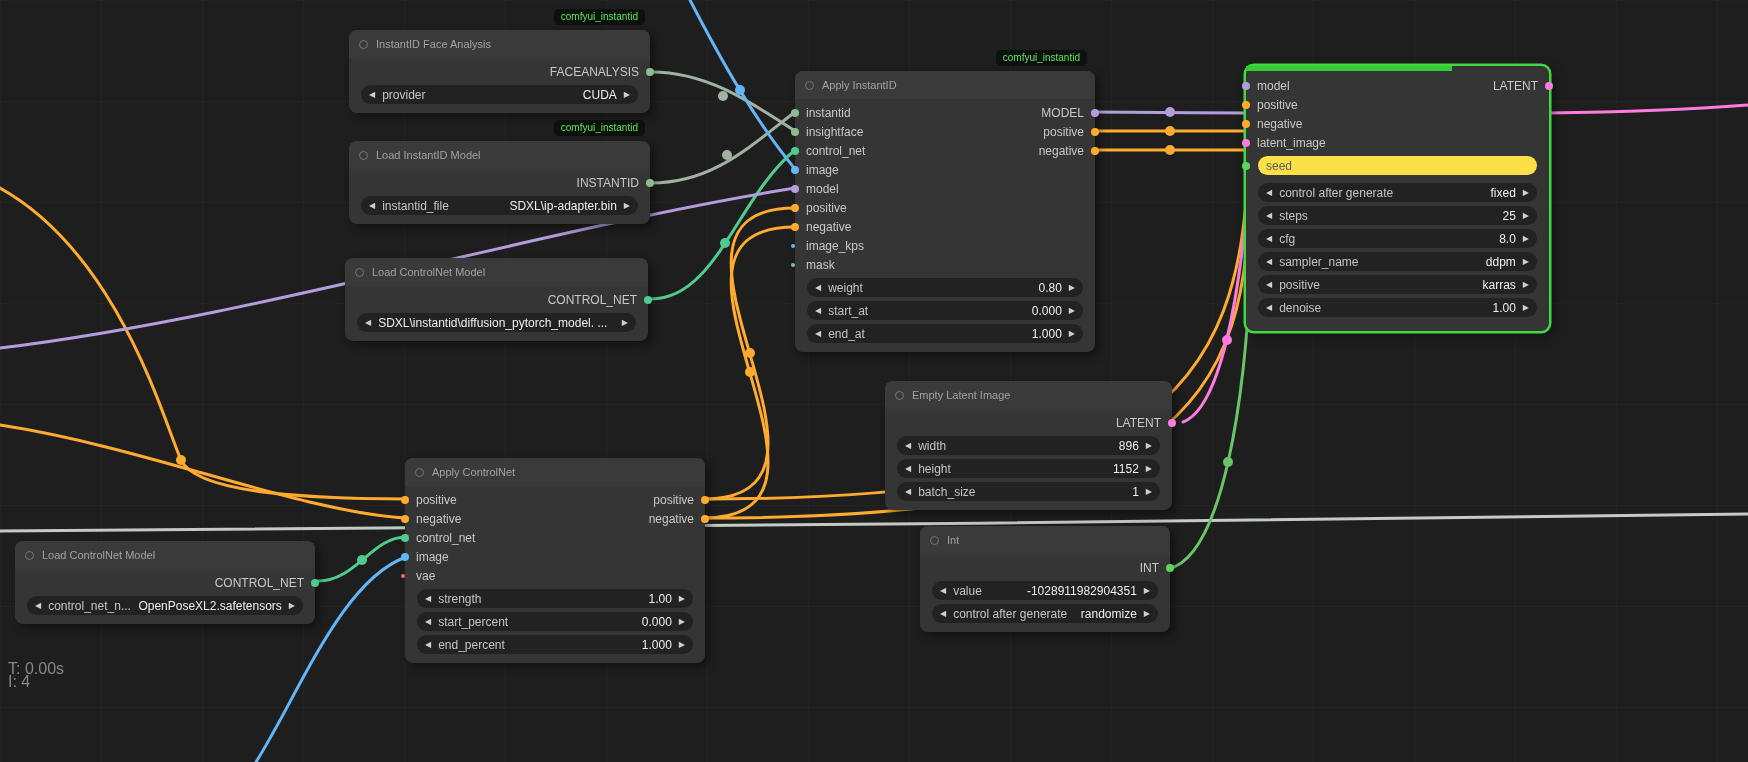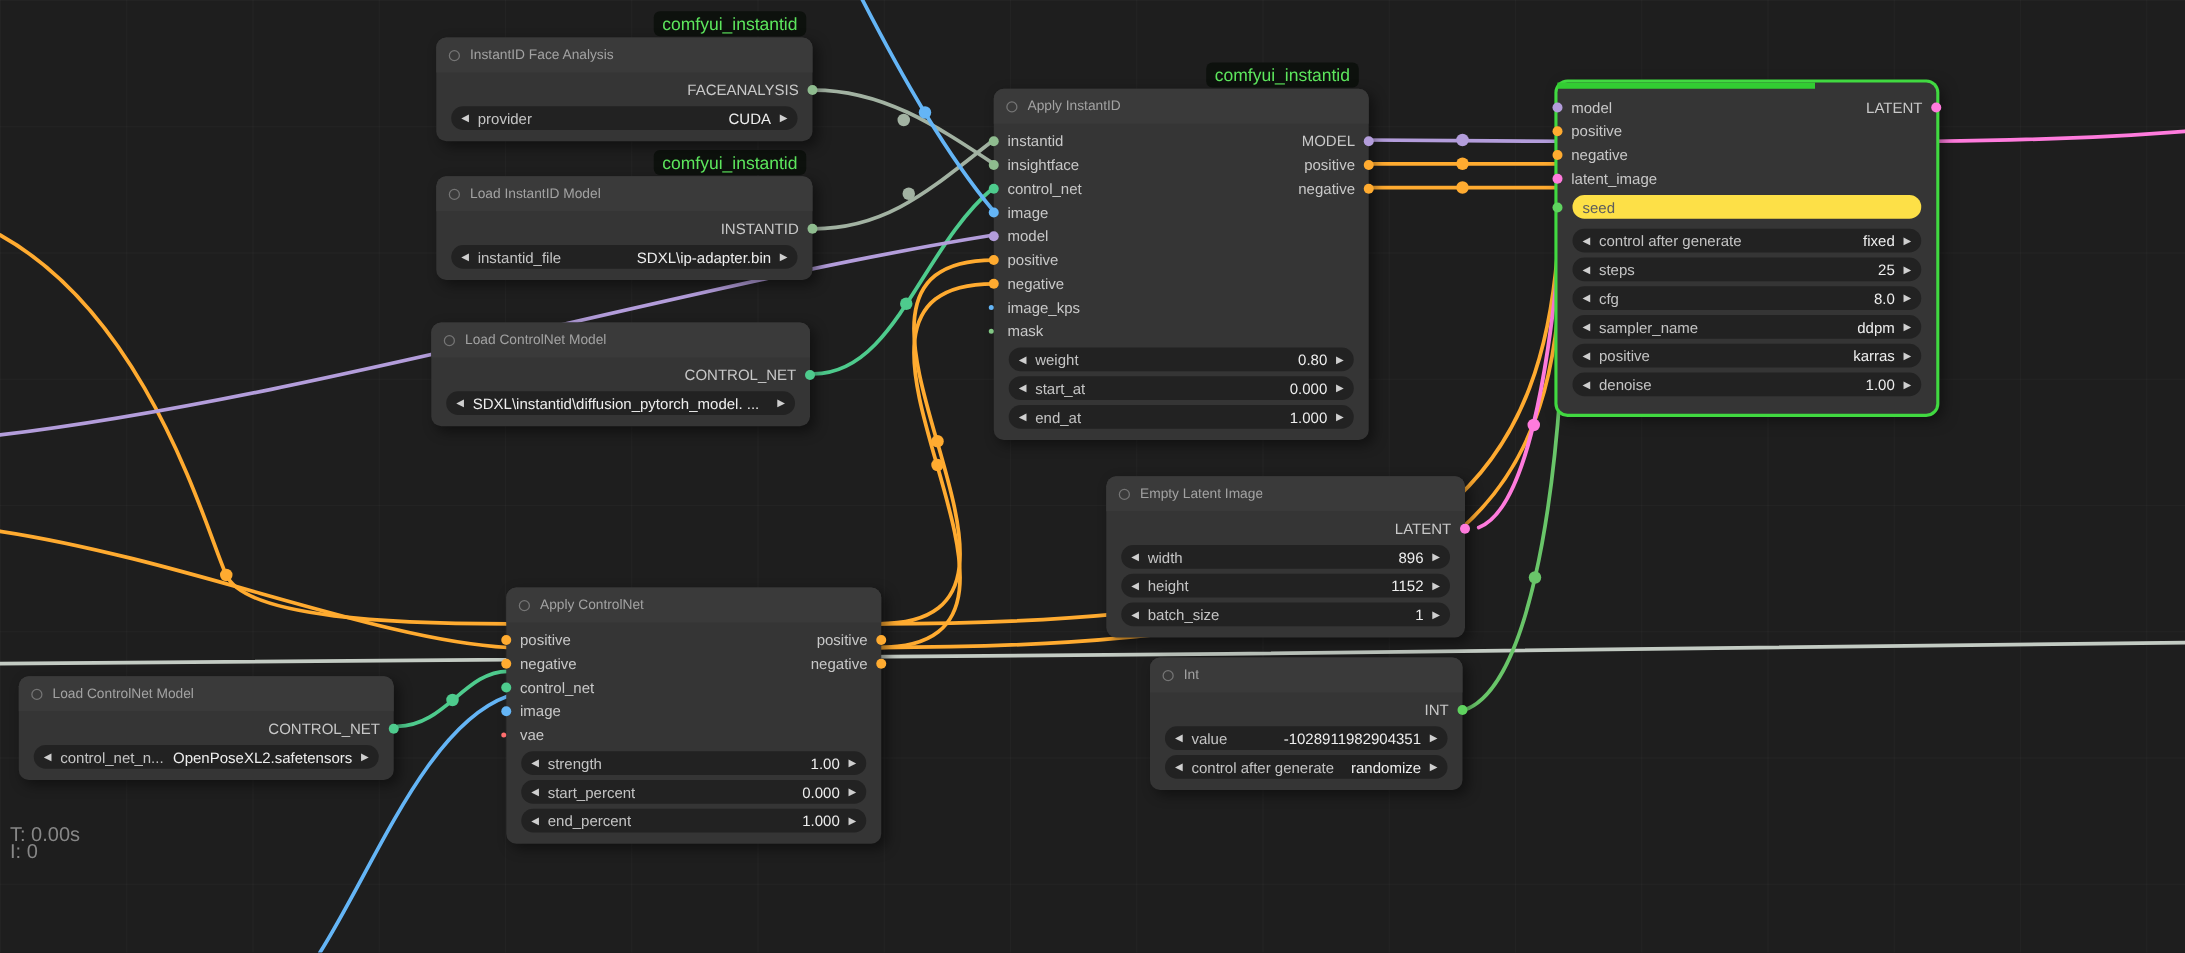--- a/index.html
+++ b/index.html
@@ -32,21 +32,21 @@
   display:flex;align-items:center;gap:7px;padding:0 8px;white-space:nowrap}
 .arr{font-size:8px;color:#cfcfcf;line-height:1}
 .wn{color:#c4c4c4;overflow:hidden}
 .wv{margin-left:auto;color:#eee;overflow:hidden}
 .wv.left{margin-left:0;flex:1;text-align:left}
 .w.ghost{background:#fde047}
 .w.ghost .wn{color:#5d5d5d}
 .pad{height:9px}
 .prog{height:5px;background:#32cd32}
 .selected{box-shadow:0 0 0 2.5px #41d941,4px 4px 12px rgba(0,0,0,.5)}
-.badge{position:absolute;z-index:2;background:#0d110d;color:#5de65d;font-size:14px;
+.badge{position:absolute;z-index:2;background:#0d110d;color:#5de65d;font-size:10px;
   line-height:1;padding:3px 7px;border-radius:5px;white-space:nowrap}
 .status{position:absolute;left:8px;z-index:2;color:#878787;font-size:16px}
 </style>
 </head>
 <body>
 
 <div class="canvas">
 
   <svg class="links" width="1748" height="762" viewBox="0 0 1748 762">
     <g fill="none" stroke-width="3" stroke-linecap="round">
@@ -319,21 +319,21 @@
     </div>
     <div class="w">
       <span class="arr">◀</span>
       <span class="wn">batch_size</span>
       <span class="wv">1</span>
       <span class="arr">▶</span>
     </div>
     <div class="pad"></div>
   </div>
 
-  <div class="node" style="left:405px;top:470px;width:300px">
+  <div class="node" style="left:405px;top:458px;width:300px">
     <div class="title">
       <span class="tdot"></span>
       <span class="tl">Apply ControlNet</span>
     </div>
     <div class="slots">
       <div class="row">
         <span class="dot in c-cond"></span>
         <span class="sl">positive</span>
         <span class="grow"></span>
         <span class="sl">positive</span>
@@ -422,15 +422,15 @@
     <div class="w">
       <span class="arr">◀</span>
       <span class="wn">control after generate</span>
       <span class="wv">randomize</span>
       <span class="arr">▶</span>
     </div>
     <div class="pad"></div>
   </div>
 
   <div class="status" style="top:660px">T: 0.00s</div>
-  <div class="status" style="top:673px">I: 0</div>
+  <div class="status" style="top:673px">I: 4</div>
 
 </div>
 
 </body></html>

